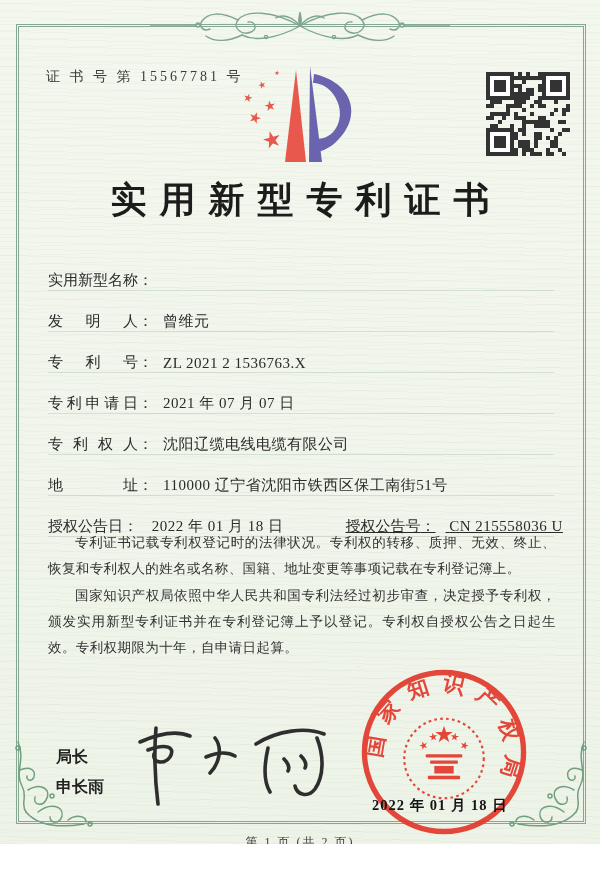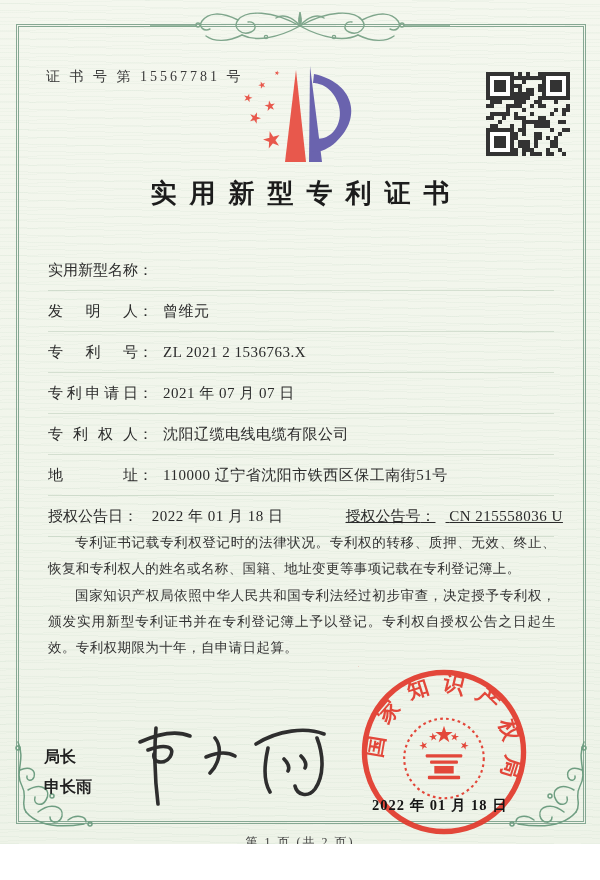--- a/index.html
+++ b/index.html
@@ -17,36 +17,36 @@
   }
   .ornament{position:absolute;pointer-events:none;}
   .orn-top{left:50%;transform:translateX(-50%);top:2px;width:300px;height:46px;}
   .orn-bl{left:6px;bottom:8px;width:96px;height:96px;}
   .orn-br{right:4px;bottom:8px;width:96px;height:96px;transform:scaleX(-1);}
   .cert-no{position:absolute;left:46px;top:68px;font-size:14px;letter-spacing:3px;color:#3a3a3a;}
   .logo{position:absolute;left:232px;top:58px;width:136px;height:118px;}
   .qr{position:absolute;left:486px;top:72px;width:84px;height:84px;}
   .title{
     position:absolute;left:0;right:0;top:176px;text-align:center;
-    font-size:26px;font-weight:700;letter-spacing:13px;color:#1c1c1c;text-indent:13px;
+    font-size:36px;font-weight:700;letter-spacing:13px;color:#1c1c1c;text-indent:13px;
   }
   .fields{position:absolute;left:48px;right:46px;top:250px;font-size:15px;}
   .field-row{
-    display:flex;align-items:center;height:40px;
+    display:flex;align-items:flex-end;height:40px;
     border-bottom:1px solid rgba(110,145,115,0.22);white-space:nowrap;
   }
   .flabel{display:inline-block;width:90px;text-align:justify;text-align-last:justify;color:#2b2b2b;}
   .fcolon{margin-right:10px;}
   .fvalue{color:#2b2b2b;letter-spacing:0.5px;}
   .grant-row{justify-content:flex-start;}
   .gpair2{margin-left:62px;text-decoration:underline;}
   .paras{position:absolute;left:48px;right:44px;top:530px;font-size:13.5px;line-height:1.95;
     color:#333;text-align:justify;letter-spacing:0.4px;}
   .paras p{margin:0;text-indent:2em;}
-  .signer{position:absolute;left:44px;top:742px;font-size:16px;font-weight:700;color:#222;
+  .signer{position:absolute;left:56px;top:742px;font-size:16px;font-weight:700;color:#222;
     font-family:"Liberation Sans","DejaVu Sans",sans-serif;line-height:1.9;}
   .signature{position:absolute;left:118px;top:712px;width:220px;height:96px;}
   .seal{position:absolute;left:358px;top:666px;width:172px;height:172px;opacity:0.92;}
   .seal-date{position:absolute;left:372px;top:796px;font-size:14.5px;font-weight:600;
     letter-spacing:1px;color:#151515;z-index:3;}
   .footer{position:absolute;left:0;right:0;top:834px;text-align:center;font-size:12px;
     letter-spacing:2px;color:#3a3a3a;}
   svg{display:block;}
 </style>
 </head>

